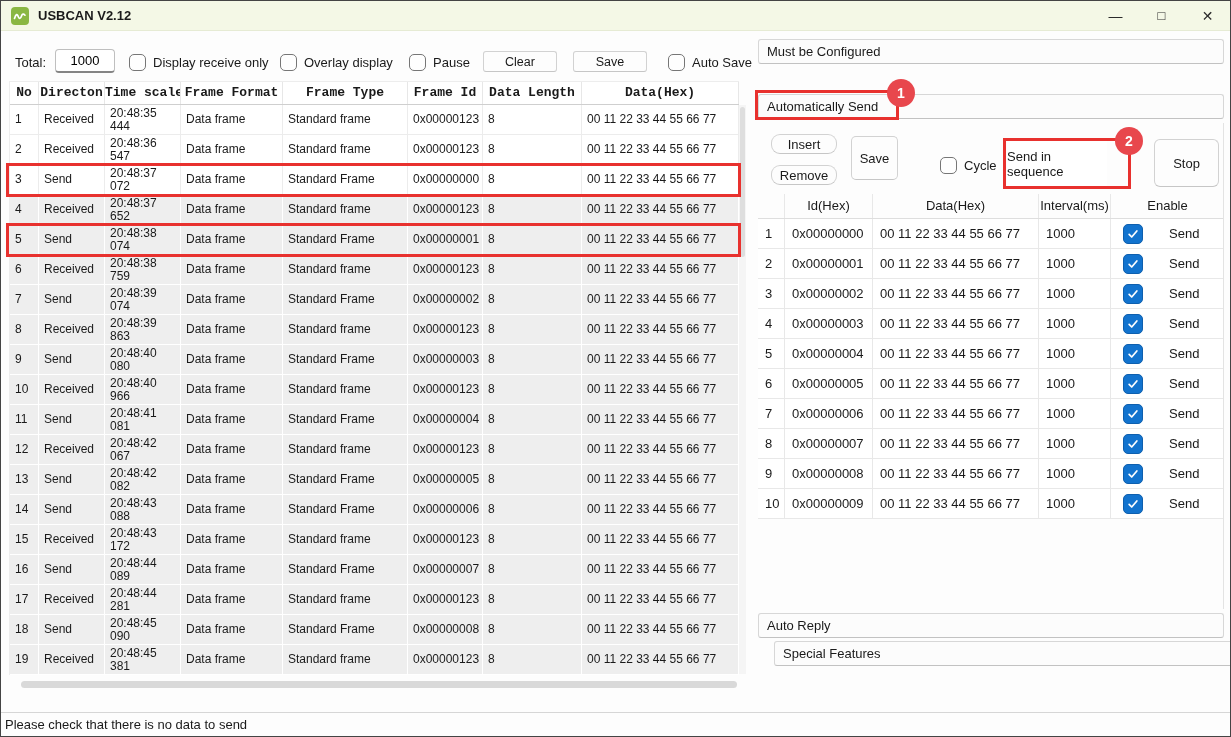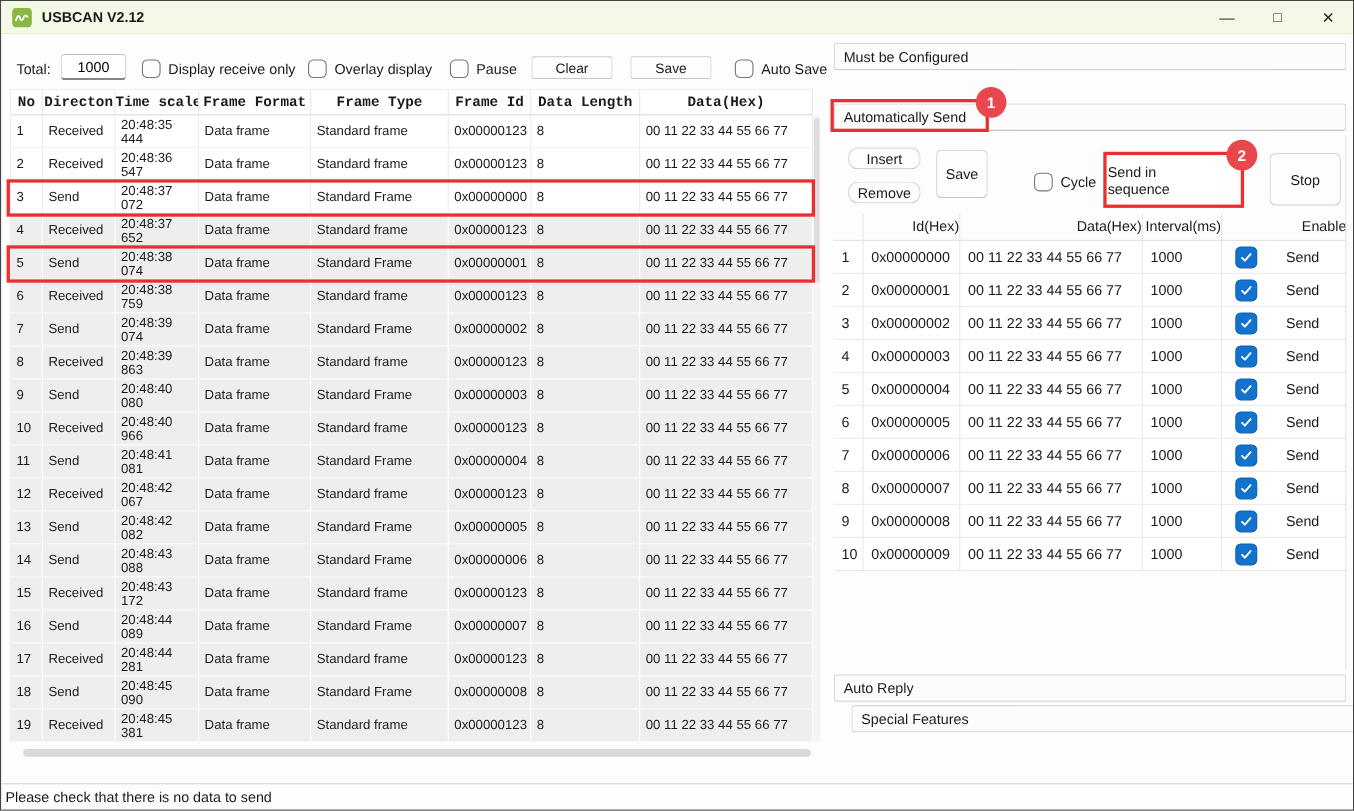--- a/index.html
+++ b/index.html
@@ -63,21 +63,21 @@
   .ann-box{position:absolute;border:3px solid #e8312e;z-index:5;pointer-events:none;}
   #ann-box-1{left:754px;top:89px;width:144px;height:30px;}
   #ann-box-2{left:1002px;top:137px;width:128px;height:51px;}
   .badge{position:absolute;width:28px;height:28px;border-radius:50%;background:#e8474d;color:#fff;
     font-size:14px;font-weight:700;display:flex;align-items:center;justify-content:center;z-index:6;}
   #badge-1{left:886px;top:78px;} #badge-2{left:1114px;top:126px;}
 
   
   #send-table{left:757px;top:193px;width:466px;}
   #send-header{display:flex;height:25px;border-bottom:1px solid #dedede;}
-  .rhcell{flex:none;font-size:13px;text-align:right;line-height:24px;border-right:1px solid #e8e8e8;overflow:hidden;white-space:nowrap;}
+  .rhcell{flex:none;font-size:13px;text-align:center;line-height:24px;border-right:1px solid #e8e8e8;overflow:hidden;white-space:nowrap;}
   .rrow{display:flex;height:30px;border-bottom:1px solid #e8e8e8;background:#fff;}
   .rcell{flex:none;font-size:13px;line-height:29px;padding-left:7px;white-space:nowrap;overflow:hidden;border-right:1px solid #e8e8e8;}
   .r0{width:27px;} .r1{width:88px;} .r2{width:166px;} .r3{width:72px;} .r4{width:113px;border-right:none;}
   .rhcell.r4,.rcell.r4{border-right:none;}
   .enable-cell{display:flex;align-items:center;padding-left:12px;gap:26px;}
   .bluecheck{width:20px;height:20px;border-radius:5px;background:#1273ce;border:1px solid #0e5fae;
     display:flex;align-items:center;justify-content:center;flex:none;}
   .send-label{font-size:13px;}
   #panel-edge{left:1222px;top:122px;width:1px;height:486px;background:#e3e3e3;}
 

